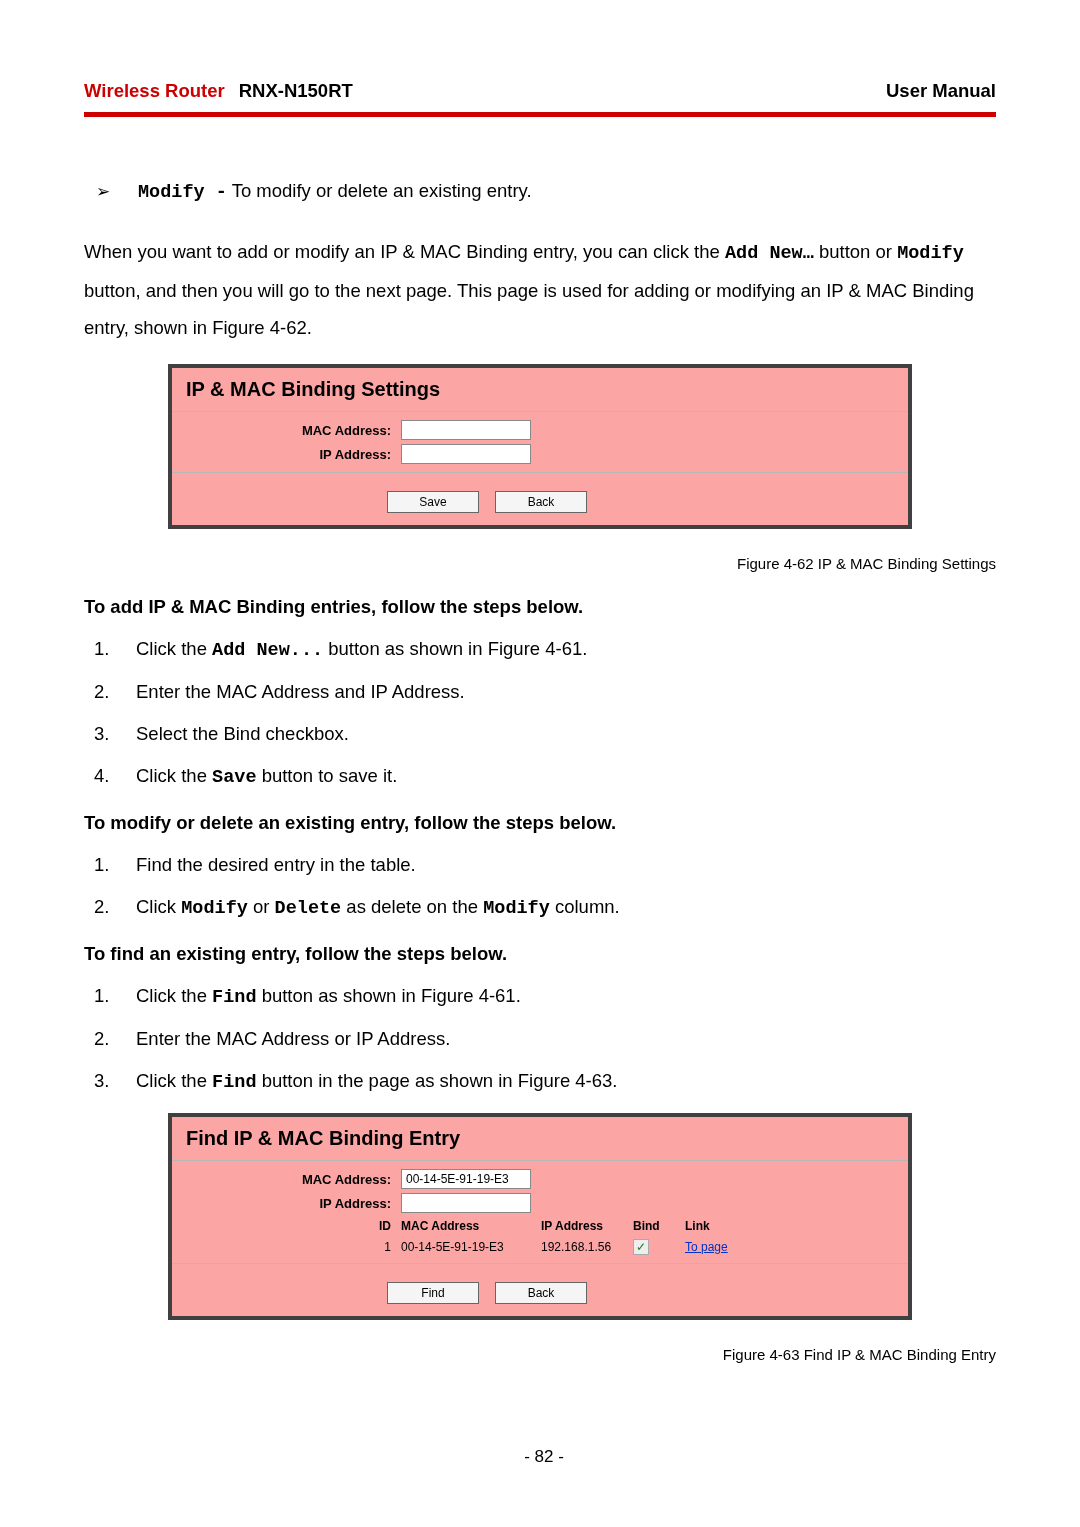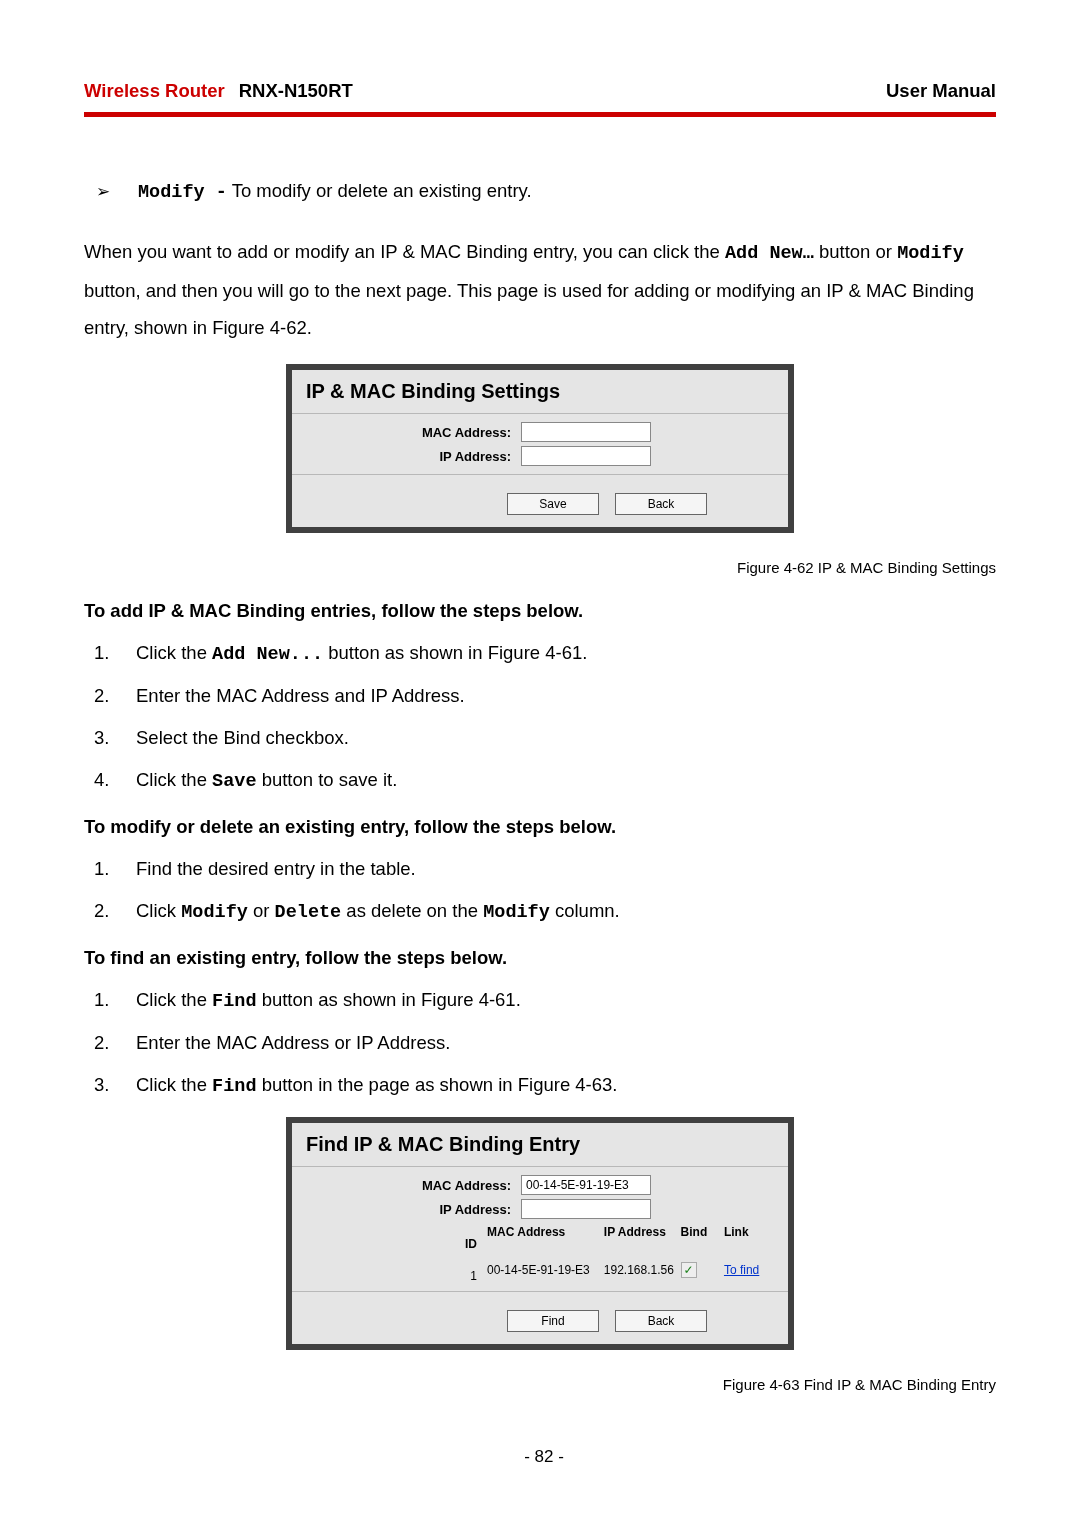--- a/index.html
+++ b/index.html
@@ -39,24 +39,24 @@
     width: 100%;
   }
 
   .content { padding-top: 55px; }
   .bullet-row { display: flex; align-items: baseline; }
   .bullet-mark { width: 42px; text-align: left; padding-left: 12px; font-size: 17px; }
   .body-text { line-height: 2.0; }
   .bold { font-weight: bold; font-family: Liberation Mono, monospace; }
 
   .figure-box {
-    border: 6px solid #404040;
-    width: 508px;
+    border: 4px solid #404040;
+    width: 744px;
     margin: 18px auto 8px auto;
-    background: #e5e5e5;
+    background: #fca5a5;
     box-sizing: border-box;
   }
   .fb-title {
     font-weight: bold;
     font-size: 20px;
     padding: 10px 14px 2px 14px;
   }
   .fb-hr { border: 0; border-top: 1px solid #b8b8b8; margin: 8px 0; }
   .fb-body { padding: 0 14px; font-size: 13px; }
   .fb-row { display: flex; align-items: center; margin: 4px 0; }
@@ -93,21 +93,21 @@
   .caption { text-align:right; font-size:15px; margin: 26px 0 24px 0; }
 
   .section-head { font-weight: bold; margin: 24px 0 16px 0; }
   .num-list { margin:0 0 10px 0; padding:0; }
   .num-item { display:flex; align-items:baseline; margin: 20px 0; }
   .num-mark { width:42px; text-align:left; padding-left:10px; }
 
   
   .find-header-row { display:flex; font-size:12px; font-weight:bold; }
   .find-data-row { display:flex; font-size:12px; align-items:center; margin-top:6px; }
-  .col-id { width:205px; text-align:right; padding-right:10px;margin-top:12px; }
+  .col-id { width:205px; text-align:right; padding-right:10px; }
   .col-mac { width:140px; }
   .col-ip  { width:92px; }
   .col-bind { width:52px; text-align:left; }
   .col-link { width:60px; }
   .link { color:#0033cc; text-decoration:underline; cursor:pointer; }
 
   .page-num {
     position:absolute; bottom:60px; left:8px; right:0; text-align:center; font-size:17px;
   }
 </style>
@@ -256,21 +256,21 @@
           <div class="col-link">Link</div>
         </div>
         <div class="find-data-row">
           <div class="col-id" style="font-weight:normal;">1</div>
           <div class="col-mac">00-14-5E-91-19-E3</div>
           <div class="col-ip">192.168.1.56</div>
           <div class="col-bind">
             <span class="checkbox checked disabled"></span>
           </div>
           <div class="col-link">
-            <span class="link">To find</span>
+            <span class="link">To page</span>
           </div>
         </div>
       </div>
       <hr class="fb-hr">
       <div class="fb-buttons">
         <div class="fb-btn">Find</div>
         <div class="fb-btn">Back</div>
       </div>
     </div>
     <div class="caption">Figure 4-63 Find IP &amp; MAC Binding Entry</div>

